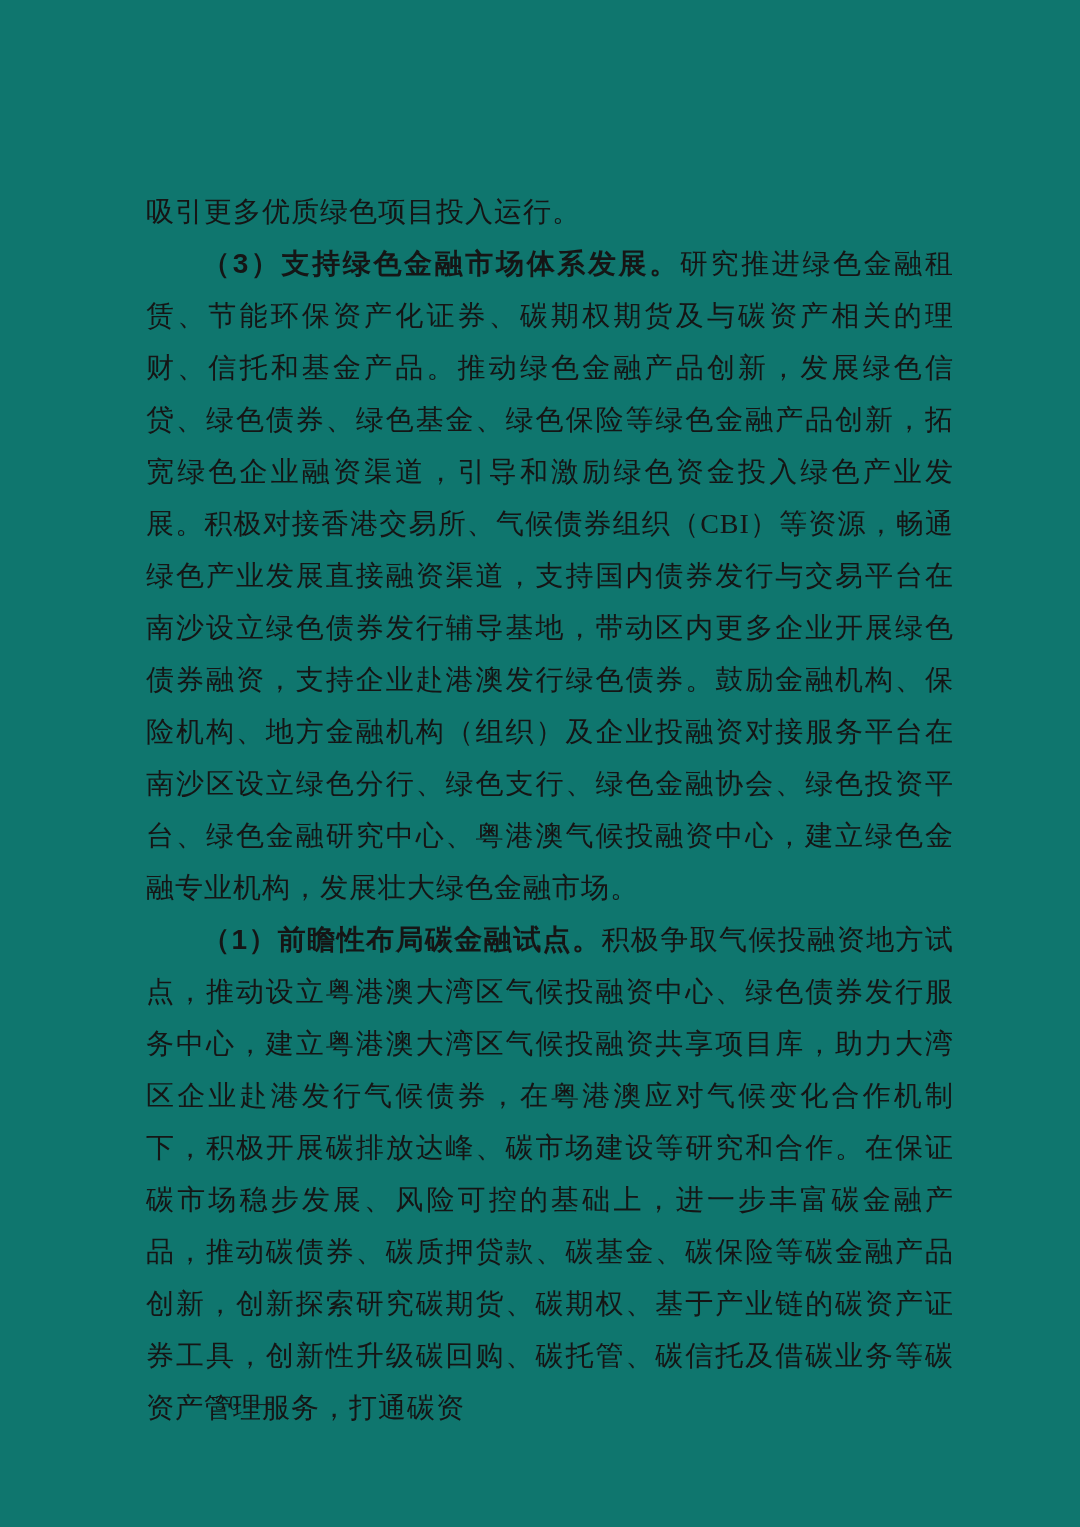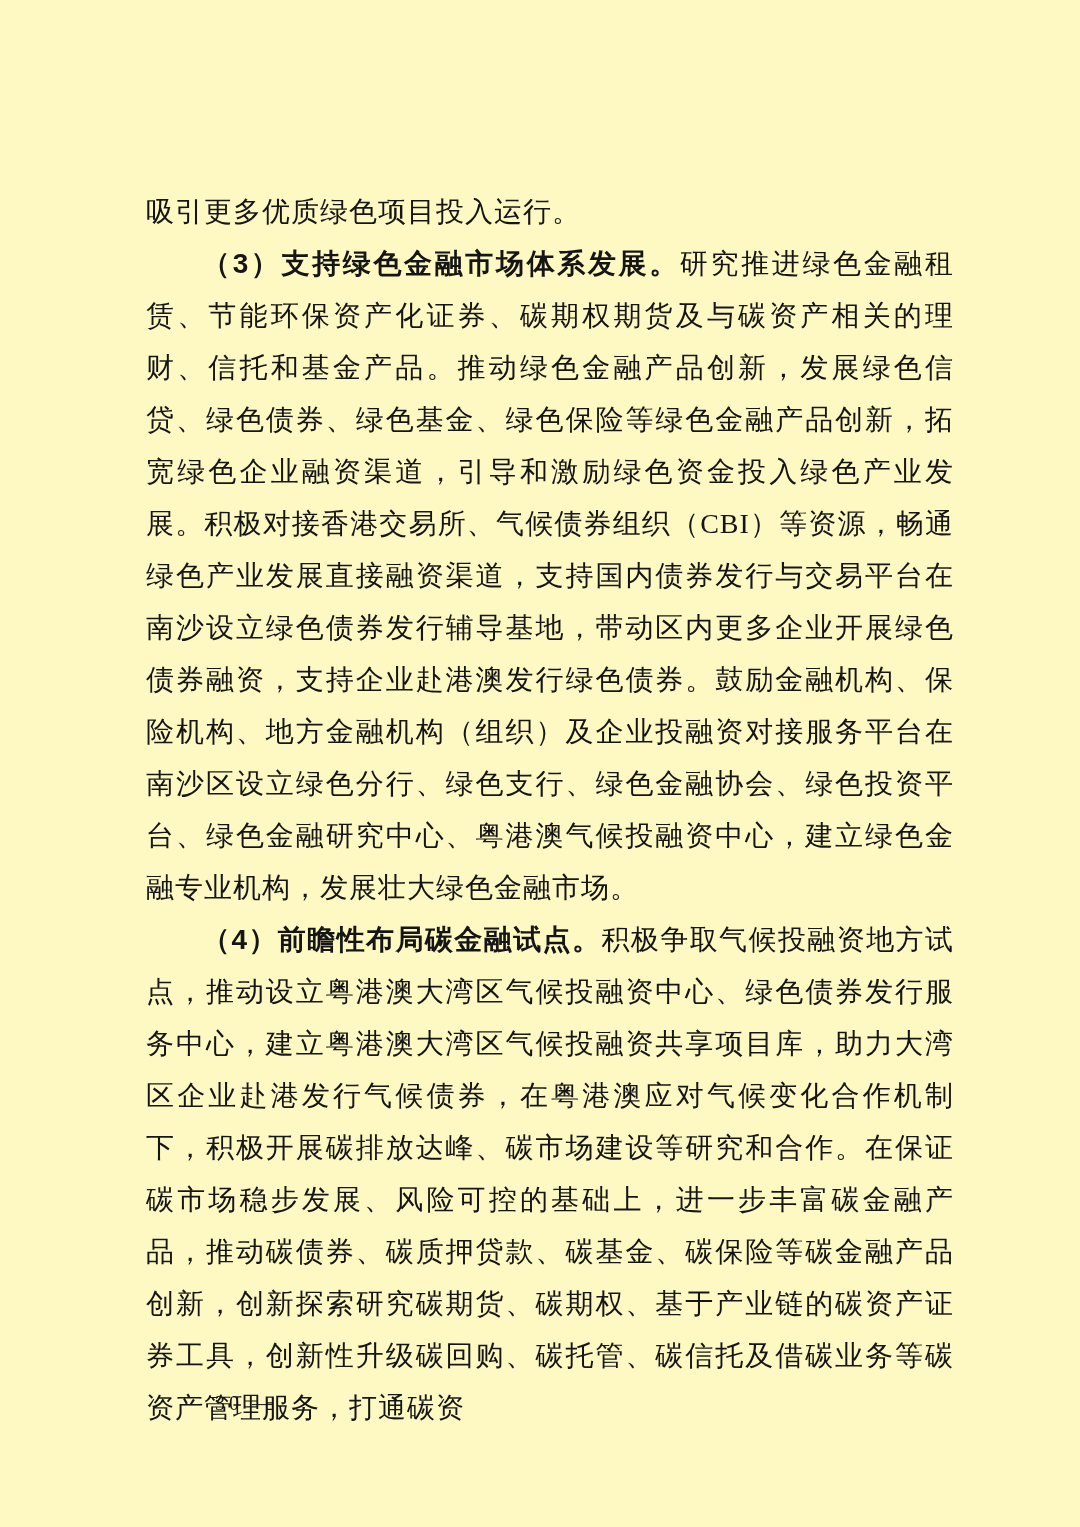--- a/index.html
+++ b/index.html
@@ -11,21 +11,21 @@
     height: 1527px;
     background: #ffffff;
     color: #151515;
     font-family: "Liberation Serif", "DejaVu Serif", serif;
     position: relative;
     overflow: hidden;
   }
   .page {
     position: absolute;
     inset: 0;
-    background: #fef9c3;
+    background: #0f766e;
   }
   .content {
     position: absolute;
     left: 146px;
     top: 186px;
     width: 808px;
   }
   .para {
     margin: 0;
     font-size: 28px;
@@ -55,18 +55,18 @@
 </head>
 <body>
 
 <div class="page">
   <div class="content">
 
     <p class="para no-indent"><span class="body">吸引更多优质绿色项目投入运行。</span></p>
 
     <p class="para"><span class="lead">（3）支持绿色金融市场体系发展。</span><span class="body">研究推进绿色金融租赁、节能环保资产化证券、碳期权期货及与碳资产相关的理财、信托和基金产品。推动绿色金融产品创新，发展绿色信贷、绿色债券、绿色基金、绿色保险等绿色金融产品创新，拓宽绿色企业融资渠道，引导和激励绿色资金投入绿色产业发展。积极对接香港交易所、气候债券组织（CBI）等资源，畅通绿色产业发展直接融资渠道，支持国内债券发行与交易平台在南沙设立绿色债券发行辅导基地，带动区内更多企业开展绿色债券融资，支持企业赴港澳发行绿色债券。鼓励金融机构、保险机构、地方金融机构（组织）及企业投融资对接服务平台在南沙区设立绿色分行、绿色支行、绿色金融协会、绿色投资平台、绿色金融研究中心、粤港澳气候投融资中心，建立绿色金融专业机构，发展壮大绿色金融市场。</span></p>
 
-    <p class="para"><span class="lead">（4）前瞻性布局碳金融试点。</span><span class="body">积极争取气候投融资地方试点，推动设立粤港澳大湾区气候投融资中心、绿色债券发行服务中心，建立粤港澳大湾区气候投融资共享项目库，助力大湾区企业赴港发行气候债券，在粤港澳应对气候变化合作机制下，积极开展碳排放达峰、碳市场建设等研究和合作。在保证碳市场稳步发展、风险可控的基础上，进一步丰富碳金融产品，推动碳债券、碳质押贷款、碳基金、碳保险等碳金融产品创新，创新探索研究碳期货、碳期权、基于产业链的碳资产证券工具，创新性升级碳回购、碳托管、碳信托及借碳业务等碳资产管理服务，打通碳资</span></p>
+    <p class="para"><span class="lead">（1）前瞻性布局碳金融试点。</span><span class="body">积极争取气候投融资地方试点，推动设立粤港澳大湾区气候投融资中心、绿色债券发行服务中心，建立粤港澳大湾区气候投融资共享项目库，助力大湾区企业赴港发行气候债券，在粤港澳应对气候变化合作机制下，积极开展碳排放达峰、碳市场建设等研究和合作。在保证碳市场稳步发展、风险可控的基础上，进一步丰富碳金融产品，推动碳债券、碳质押贷款、碳基金、碳保险等碳金融产品创新，创新探索研究碳期货、碳期权、基于产业链的碳资产证券工具，创新性升级碳回购、碳托管、碳信托及借碳业务等碳资产管理服务，打通碳资</span></p>
 
   </div>
 
   <div class="footer">— 30 —</div>
 </div>
 
 </body></html>

